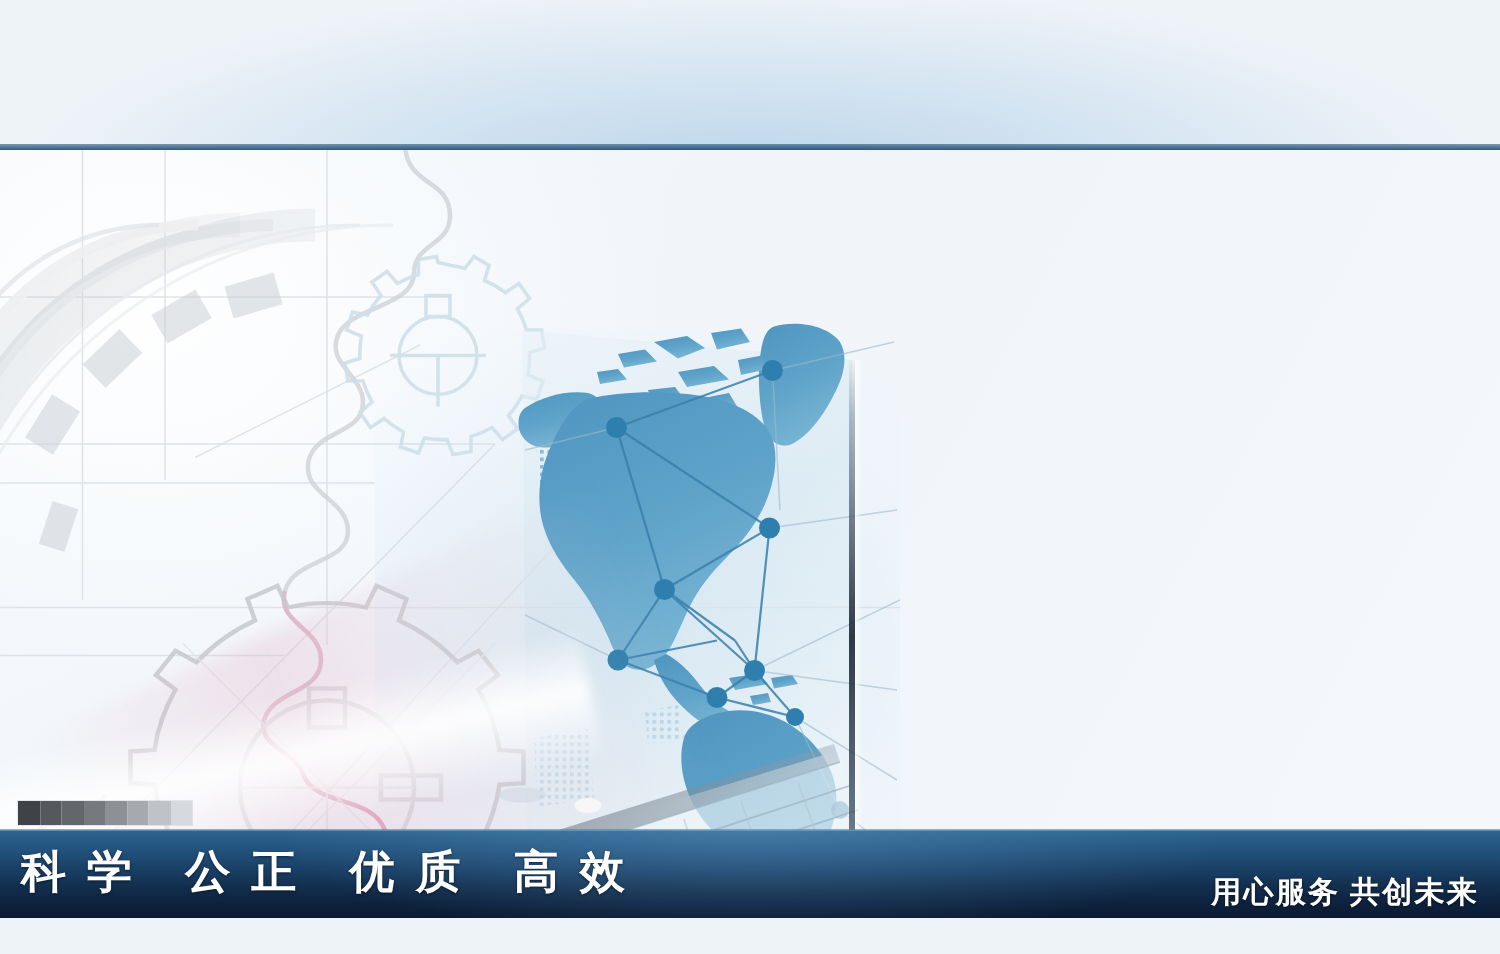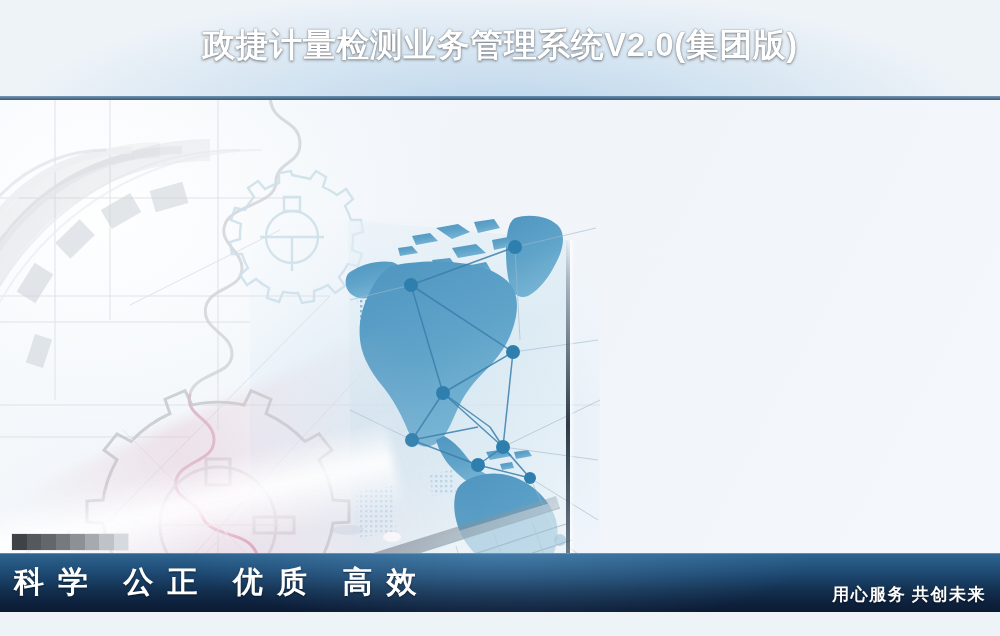--- a/index.html
+++ b/index.html
@@ -138,36 +138,35 @@
     letter-spacing:14px;
     line-height:34px;
     text-shadow:0 1px 2px rgba(0,0,0,.55);
     white-space:nowrap;
   }
   #footer-tagline{
     position:absolute;right:14px;bottom:6px;
     color:#ffffff;
     font-family:"Liberation Serif","DejaVu Serif",serif;
     font-weight:bold;
-    font-size:17px;
+    font-size:20px;
     letter-spacing:1.5px;
     line-height:22px;
     text-shadow:0 1px 2px rgba(0,0,0,.6);
     white-space:nowrap;
   }
 </style>
 </head>
 <body>
 
 <div id="app">
 
   <div id="header">
     <div class="hdr-sheen"></div>
     <div class="hdr-glow"></div>
-    <div id="app-title">政捷计量检测业务管理系统V2.0(集团版)</div>
   </div>
 
   <div id="main">
 
     <div id="artwork">
 
       <div class="wash-a"></div>
       <div class="wash-b"></div>
 
       <svg class="svg-layer" viewBox="0 0 600 477">

